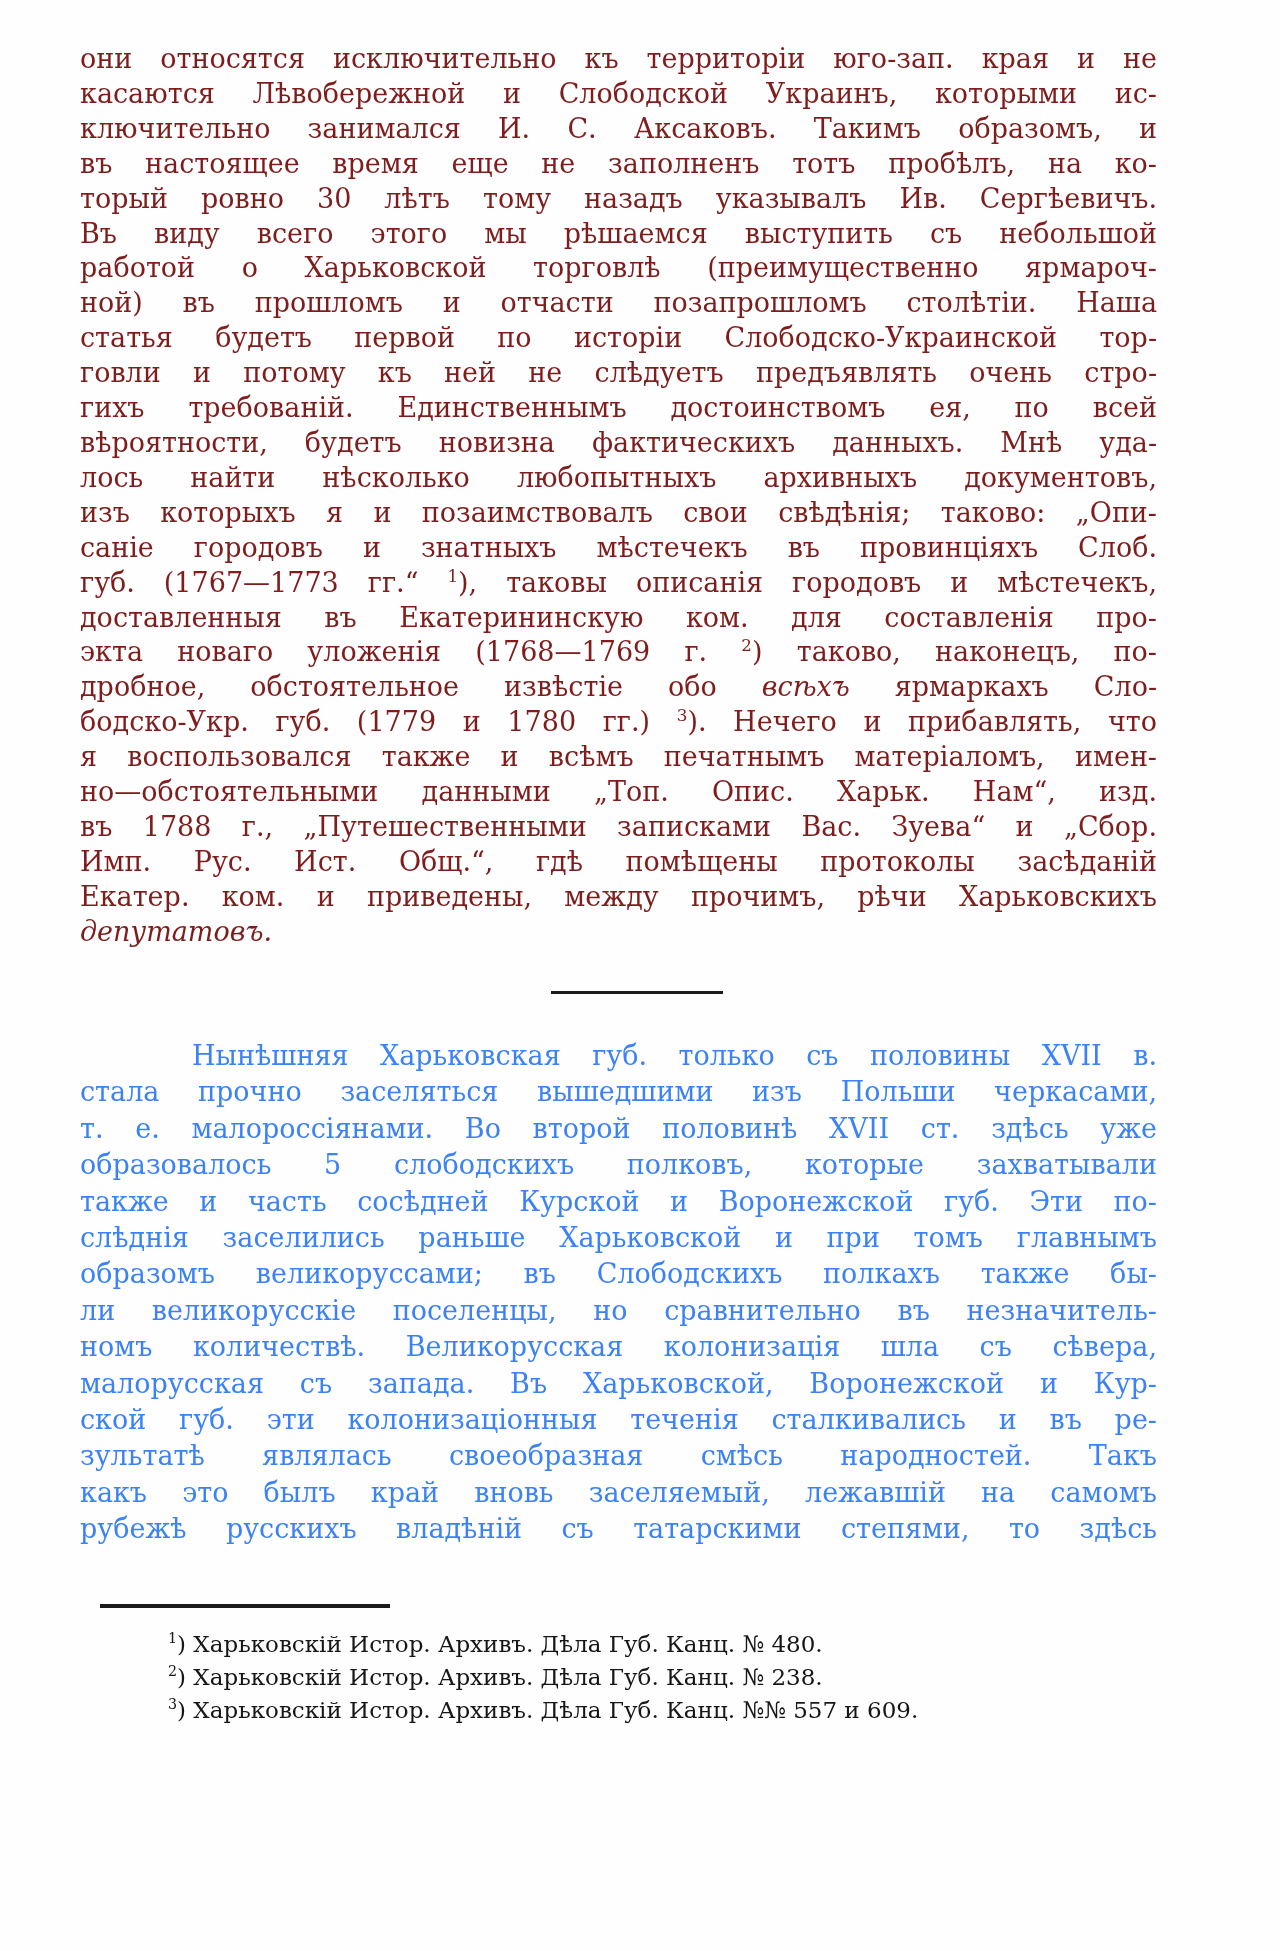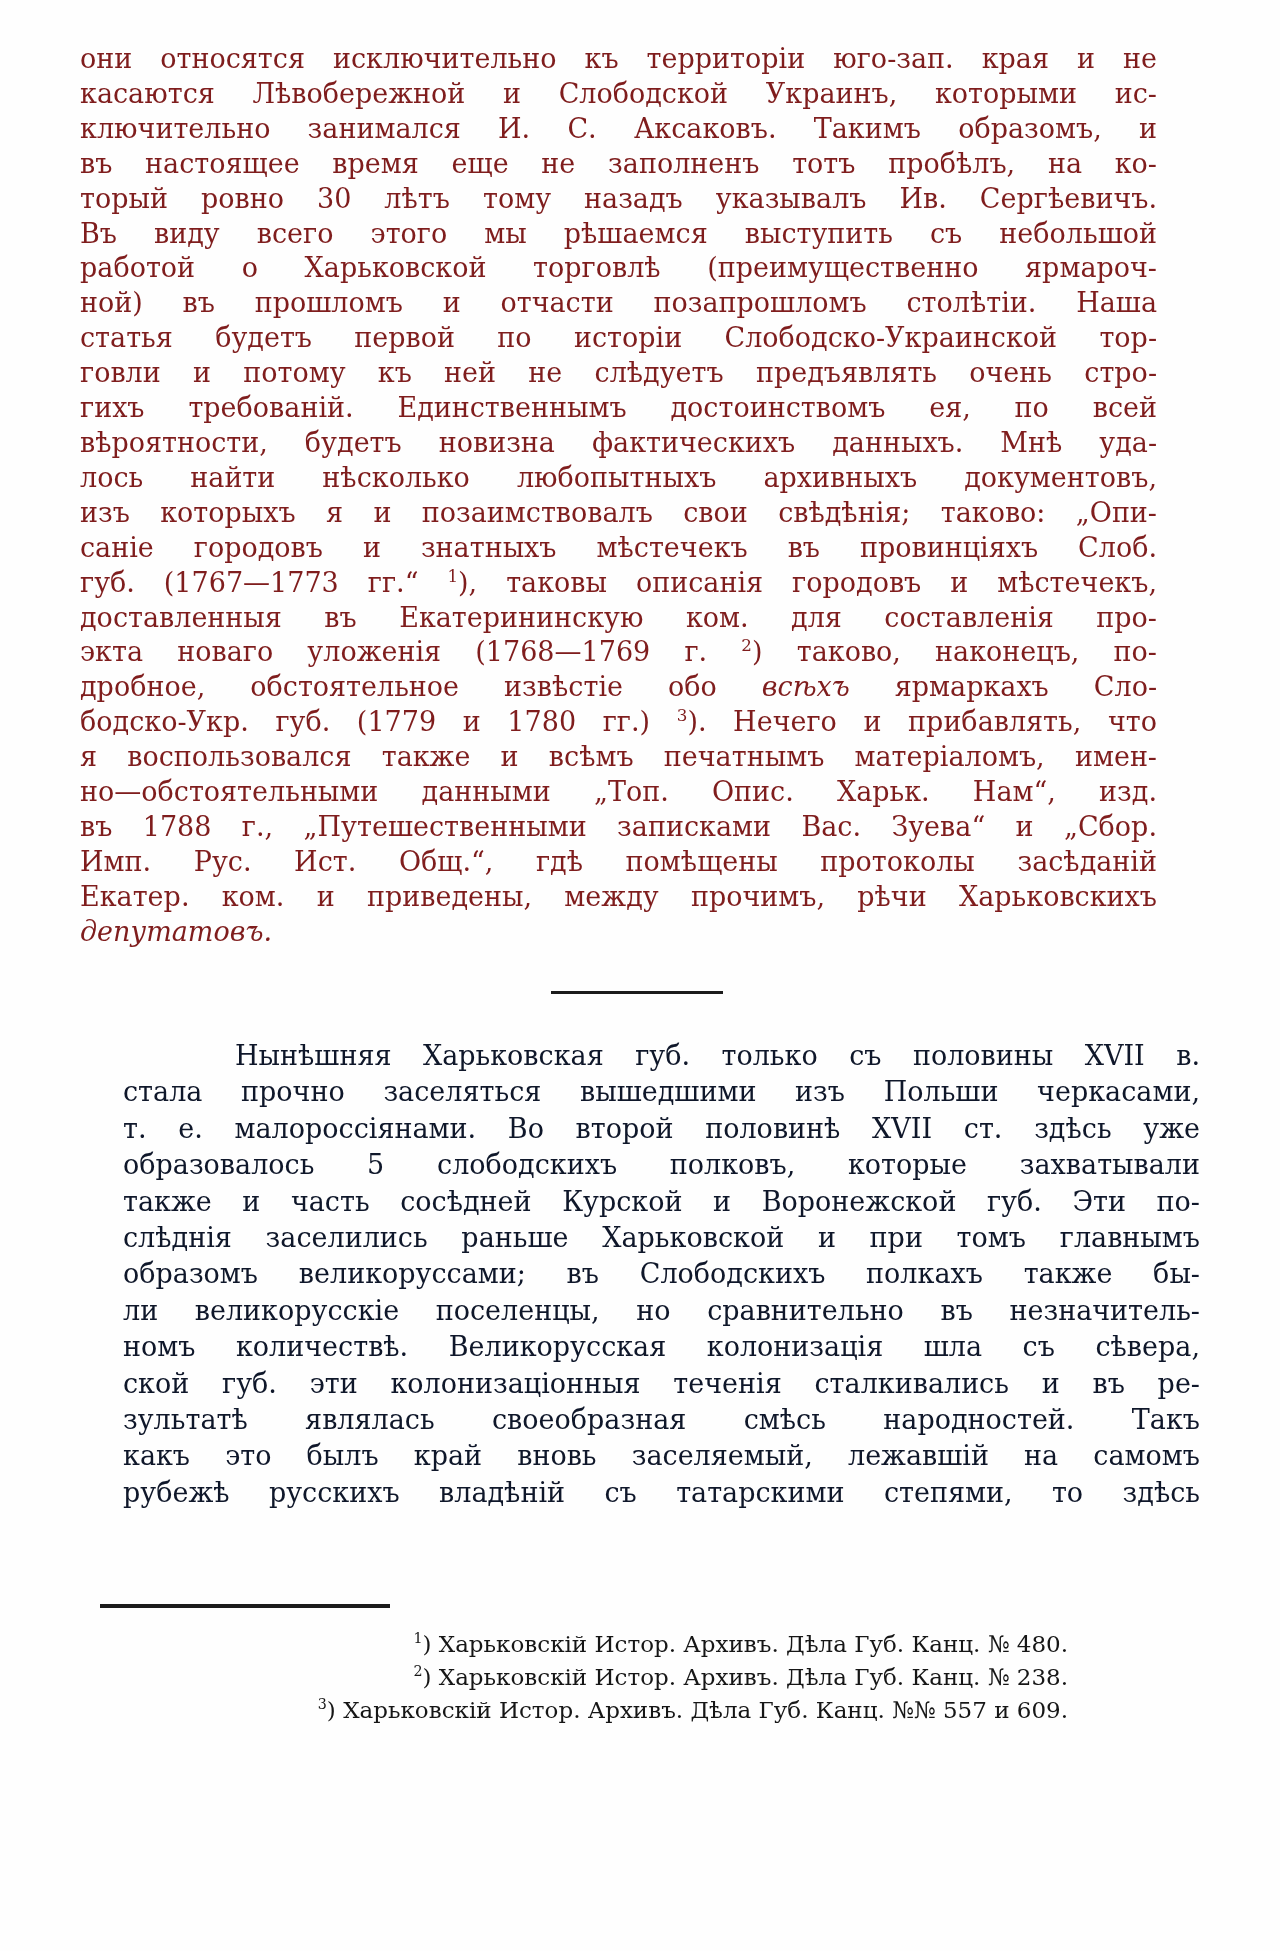--- a/index.html
+++ b/index.html
@@ -79,34 +79,35 @@
       <div class="line"><span>дробное, обстоятельное извѣстіе обо </span><em>всѣхъ</em><span> ярмаркахъ Сло-</span></div>
       <div class="line"><span>бодско-Укр. губ. (1779 и 1780 гг.) </span><sup>3</sup><span>). Нечего и прибавлять, что</span></div>
       <div class="line">я воспользовался также и всѣмъ печатнымъ матеріаломъ, имен-</div>
       <div class="line">но—обстоятельными данными „Топ. Опис. Харьк. Нам“, изд.</div>
       <div class="line">въ 1788 г., „Путешественными записками Вас. Зуева“ и „Сбор.</div>
       <div class="line">Имп. Рус. Ист. Общ.“, гдѣ помѣщены протоколы засѣданій</div>
       <div class="line">Екатер. ком. и приведены, между прочимъ, рѣчи Харьковскихъ</div>
       <div class="line flush">депутатовъ.</div>
     </div>
   <div class="rule rule-center"></div>
-  <div class="para" id="para2" style="color: #0f172a; margin-left: 43px;">
+  <div class="para" id="para2" style="color: #3b82f6;">
       <div class="line indented">Нынѣшняя Харьковская губ. только съ половины XVII в.</div>
       <div class="line">стала прочно заселяться вышедшими изъ Польши черкасами,</div>
       <div class="line">т. е. малороссіянами. Во второй половинѣ XVII ст. здѣсь уже</div>
       <div class="line">образовалось 5 слободскихъ полковъ, которые захватывали</div>
       <div class="line">также и часть сосѣдней Курской и Воронежской губ. Эти по-</div>
       <div class="line">слѣднія заселились раньше Харьковской и при томъ главнымъ</div>
       <div class="line">образомъ великоруссами; въ Слободскихъ полкахъ также бы-</div>
       <div class="line">ли великорусскіе поселенцы, но сравнительно въ незначитель-</div>
       <div class="line">номъ количествѣ. Великорусская колонизація шла съ сѣвера,</div>
+      <div class="line">малорусская съ запада. Въ Харьковской, Воронежской и Кур-</div>
       <div class="line">ской губ. эти колонизаціонныя теченія сталкивались и въ ре-</div>
       <div class="line">зультатѣ являлась своеобразная смѣсь народностей. Такъ</div>
       <div class="line">какъ это былъ край вновь заселяемый, лежавшій на самомъ</div>
       <div class="line">рубежѣ русскихъ владѣній съ татарскими степями, то здѣсь</div>
     </div>
   <div class="rule rule-footnote"></div>
-  <div id="footnotes" style="color: rgb(22, 22, 22); text-align: right;">
+  <div id="footnotes" style="color: rgb(22, 22, 22);">
       <div class="footnote"><sup>1</sup>) Харьковскій Истор. Архивъ. Дѣла Губ. Канц. № 480.</div>
       <div class="footnote"><sup>2</sup>) Харьковскій Истор. Архивъ. Дѣла Губ. Канц. № 238.</div>
       <div class="footnote"><sup>3</sup>) Харьковскій Истор. Архивъ. Дѣла Губ. Канц. №№ 557 и 609.</div>
     </div>
 </div>
 
 </body></html>

